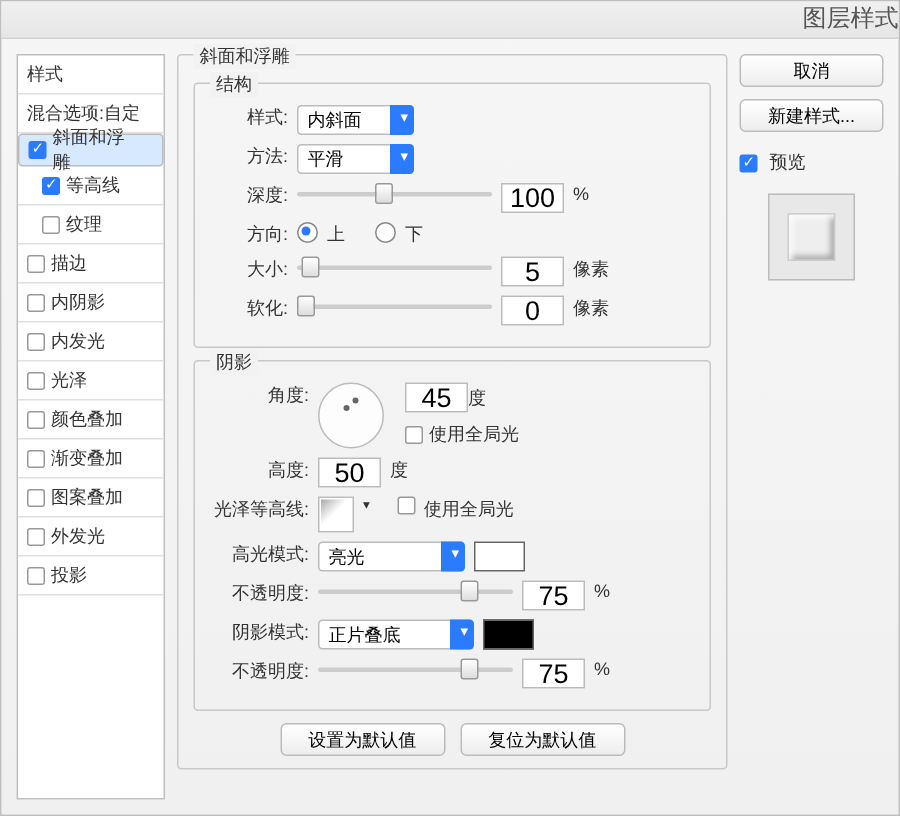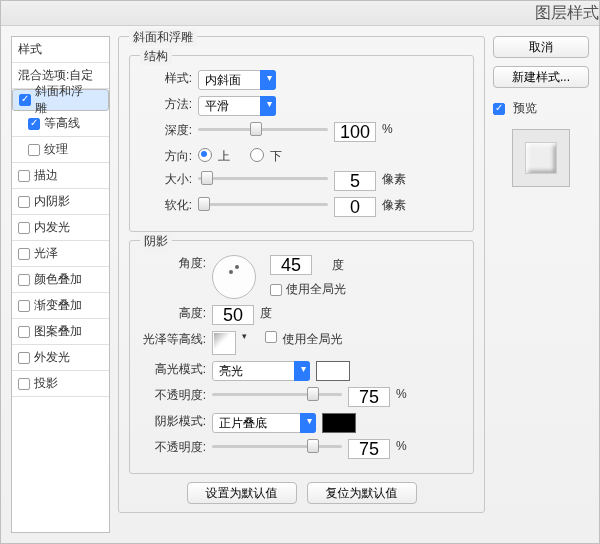--- a/index.html
+++ b/index.html
@@ -158,21 +158,21 @@
           </div>
         </div>
 
         <div class="subfs">
           <div class="legend">阴影</div>
 
           <div class="row">
             <span class="lbl-w">角度:</span>
             <div class="anglectl"></div>
             <div style="display:flex;flex-direction:column;gap:6px">
-              <div style="display:flex;align-items:center;gap:20px">
+              <div style="display:flex;align-items:center;gap:0">
                 <input class="inp" value="45" style="">
                 <span>度</span>
               </div>
               <div style="display:flex;align-items:center;gap:4px">
                 <span class="chk"></span>
                 <span>使用全局光</span>
               </div>
             </div>
           </div>
           <div class="row">

